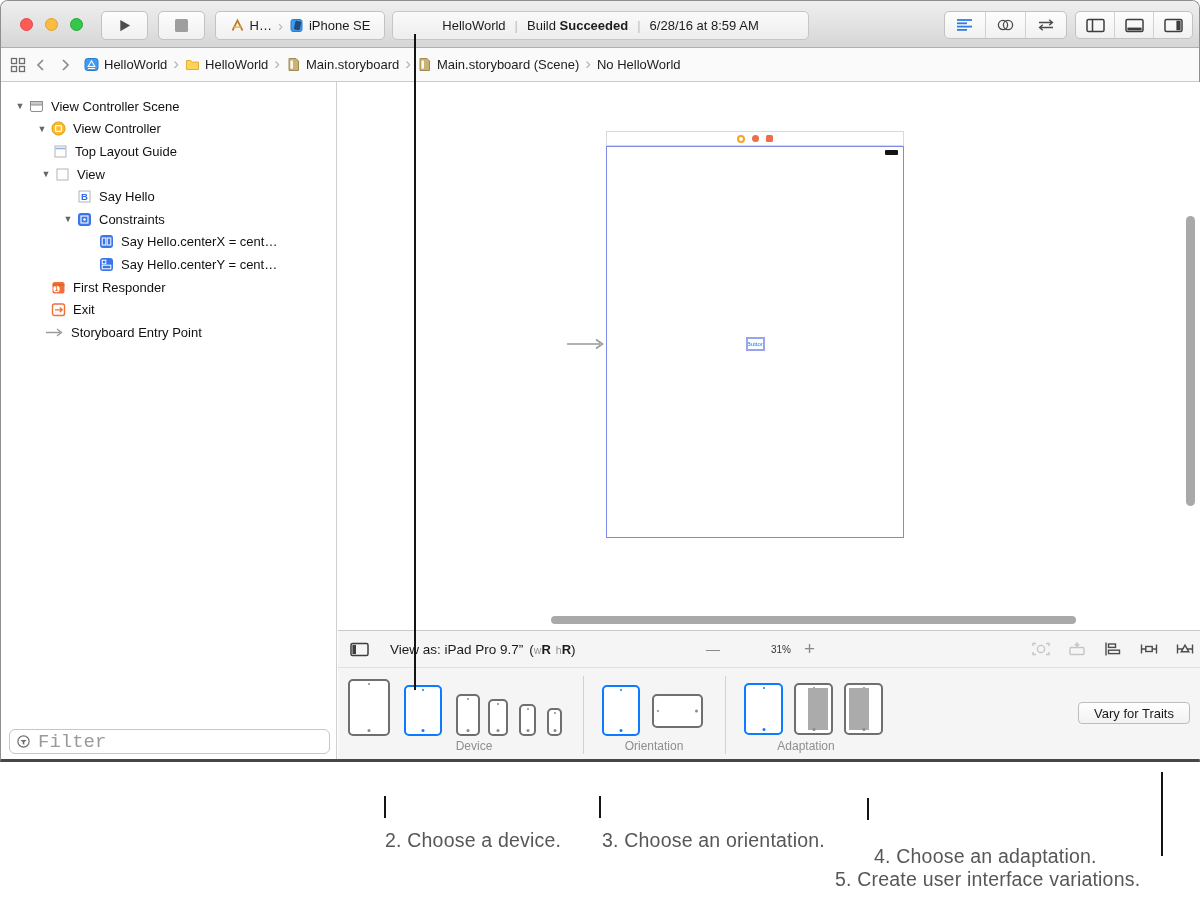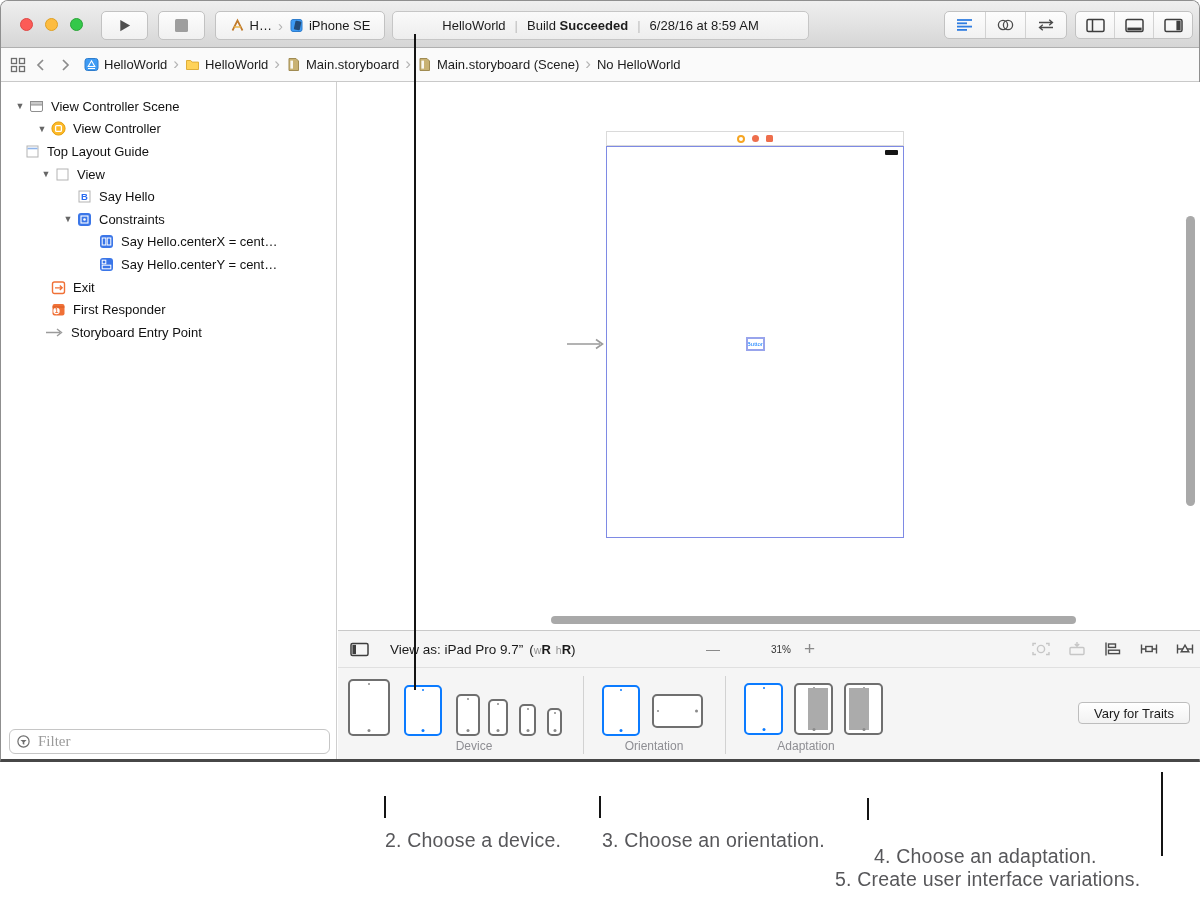--- a/index.html
+++ b/index.html
@@ -40,21 +40,21 @@
   .sidebar{position:absolute;left:0;top:81px;width:336px;height:677px;box-sizing:border-box;background:#fff;
     border-right:1px solid #cfcfcf;}
   .tree{position:absolute;left:0;top:13px;right:1px;}
   .row{height:22.6px;display:flex;align-items:center;font-size:13px;color:#111;white-space:nowrap;}
   .tri{width:18px;text-align:center;font-size:9px;color:#666;flex:none;}
   .ic{width:20px;flex:none;display:flex;align-items:center;}
   .lbl{margin-left:2px;}
   .bold{font-weight:normal;}
   .filter-wrap{position:absolute;left:8px;right:6px;top:647px;height:25px;box-sizing:border-box;border:1px solid #c6c6c6;
     border-radius:6px;background:#fff;display:flex;align-items:center;padding:0 6px;gap:5px;}
-  .filter-input{border:none;outline:none;flex:1;font-size:15px;color:#4d7c0f;font-family:Liberation Serif, serif;background:transparent;}
+  .filter-input{border:none;outline:none;flex:1;font-size:19px;color:#4d7c0f;font-family:Liberation Mono, monospace;background:transparent;}
   .filter-input::placeholder{color:#9a9a9a;}
   
   .canvas{position:absolute;left:337px;top:81px;width:863px;height:548px;background:#fff;overflow:hidden;}
   .dock{position:absolute;left:268px;top:49px;width:298px;height:15px;box-sizing:border-box;background:#fff;
     border:1px solid #dadada;display:flex;align-items:center;justify-content:center;gap:7px;}
   .dot{width:7px;height:7px;flex:none;}
   .dot-vc{width:4px;height:4px;border:2px solid #f6a623;border-radius:50%;background:#fff;}
   .dot-fr{background:#ee6e4c;border-radius:50%;}
   .dot-exit{background:#ee6e4c;border-radius:1.5px;}
   .ipad-view{position:absolute;left:268px;top:64px;width:298px;height:392px;box-sizing:border-box;background:#fff;
@@ -267,21 +267,21 @@
         <span class="tri">▼</span>
         <span class="ic">
             <svg width="15" height="15">
               <circle cx="7.5" cy="7.5" r="6.6" fill="#fdb927" stroke="#e39f0e"></circle>
               <rect x="4.6" y="4.6" width="5.8" height="5.8" rx="1" fill="none" stroke="#fff" stroke-width="1.3"></rect>
             </svg>
           </span>
         <span class="lbl">View Controller</span>
       </div>
 
-      <div class="row" style="padding-left:24px">
+      <div class="row" style="padding-left:52px">
         <span class="ic">
             <svg width="15" height="15">
               <rect x="2" y="2" width="11" height="11" fill="#fff" stroke="#b3b3b3"></rect>
               <path d="M2.5 4.5 h10" stroke="#8fb4ea" stroke-width="1.6"></path>
             </svg>
           </span>
         <span class="lbl">Top Layout Guide</span>
       </div>
 
 
@@ -330,42 +330,42 @@
 
       <div class="row" style="padding-left:98px">
         <span class="ic">
             <svg width="15" height="15">
               <rect x="1" y="1" width="13" height="13" rx="3" fill="#3b76e8"></rect>
               <rect x="3.2" y="3.2" width="3.6" height="3.6" fill="none" stroke="#fff"></rect>
               <rect x="3.2" y="8.2" width="8.6" height="3.6" fill="none" stroke="#fff"></rect>
             </svg>
           </span>
         <span class="lbl">Say Hello.centerY = cent…</span>
-      </div>
-
-      <div class="row" style="padding-left:50px">
-        <span class="ic">
-            <svg width="15" height="15">
-              <rect x="1.5" y="2" width="12" height="11.5" rx="2" fill="#fff" stroke="#f07036" stroke-width="1.4"></rect>
-              <path d="M4 7.8 H11 M8.8 5.6 L11.2 7.8 L8.8 10" fill="none" stroke="#f07036" stroke-width="1.3"></path>
-            </svg>
-          </span>
-        <span class="lbl">Exit</span>
       </div>
 
       <div class="row" style="padding-left:50px">
         <span class="ic">
             <svg width="15" height="15">
               <rect x="1.5" y="2" width="12" height="11.5" rx="2" fill="#f07036"></rect>
               <path d="M1.5 5 L13.5 5" stroke="#d85a20"></path>
               <circle cx="5.5" cy="9" r="3.2" fill="#fff"></circle>
               <text x="5.5" y="11.4" font-size="6.5" font-weight="bold" fill="#f07036" text-anchor="middle" font-family="Liberation Sans,sans-serif">1</text>
             </svg>
           </span>
         <span class="lbl">First Responder</span>
+      </div>
+
+      <div class="row" style="padding-left:50px">
+        <span class="ic">
+            <svg width="15" height="15">
+              <rect x="1.5" y="2" width="12" height="11.5" rx="2" fill="#fff" stroke="#f07036" stroke-width="1.4"></rect>
+              <path d="M4 7.8 H11 M8.8 5.6 L11.2 7.8 L8.8 10" fill="none" stroke="#f07036" stroke-width="1.3"></path>
+            </svg>
+          </span>
+        <span class="lbl">Exit</span>
       </div>
 
       <div class="row" style="padding-left:44px">
         <span class="ic" style="width:24px">
             <svg width="21" height="15">
               <path d="M1 7.5 H15 M12 4 L16.5 7.5 L12 11" fill="none" stroke="#9b9b9b" stroke-width="1.4"></path>
             </svg>
           </span>
         <span class="lbl">Storyboard Entry Point</span>
       </div>

